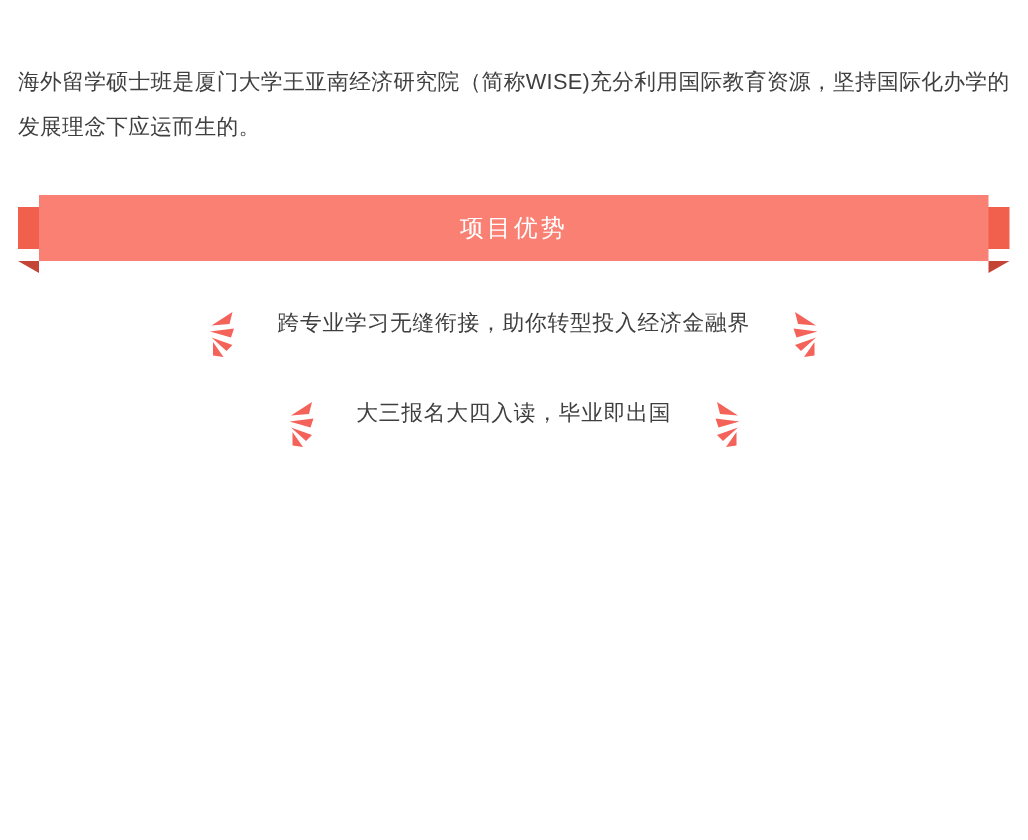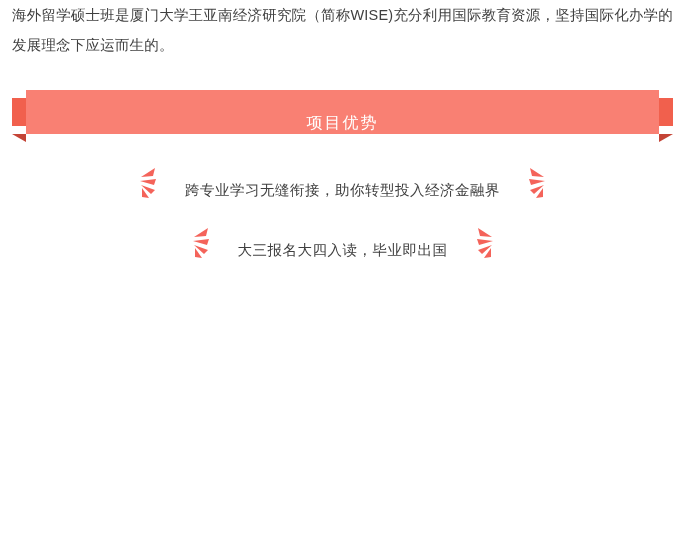--- a/index.html
+++ b/index.html
@@ -23,20 +23,21 @@
   }
   p.para {
     font-size: 14.5px;
     line-height: 30px;
     margin: 0 0 22px 0;
     color: #3f3f3f;
     text-align: justify;
     letter-spacing: 0.2px;
   }
   p.para.first {
+    margin-top: 40px;
   }
 
   
   .ribbon-wrap {
     position: relative;
     height: 58px;
     margin: 8px 0 26px 0;
   }
   .ribbon-tail {
     position: absolute;
@@ -62,21 +63,21 @@
     width: 26px;
   }
   .ribbon-bar {
     position: absolute;
     left: 14px;
     right: 14px;
     top: 8px;
     height: 44px;
     background: #f98073;
     display: flex;
-    align-items: flex-end;
+    align-items: center;
     justify-content: center;
   }
   .ribbon-title {
     position: relative;
     z-index: 3;
     color: #ffffff;
     font-size: 16px;
     letter-spacing: 2px;
   }
   .ribbon-fold {
@@ -92,21 +93,21 @@
   }
   .ribbon-fold.right {
     right: 0px;
     border-top: 8px solid #c44436;
     border-right: 14px solid transparent;
   }
 
   
   .subhead {
     display: flex;
-    align-items: flex-end;
+    align-items: flex-start;
     justify-content: center;
     gap: 28px;
     margin: 26px 0 20px 0;
   }
   .subhead .text {
     font-size: 14.5px;
     color: #3f3f3f;
     letter-spacing: 0.5px;
   }
   .burst {

